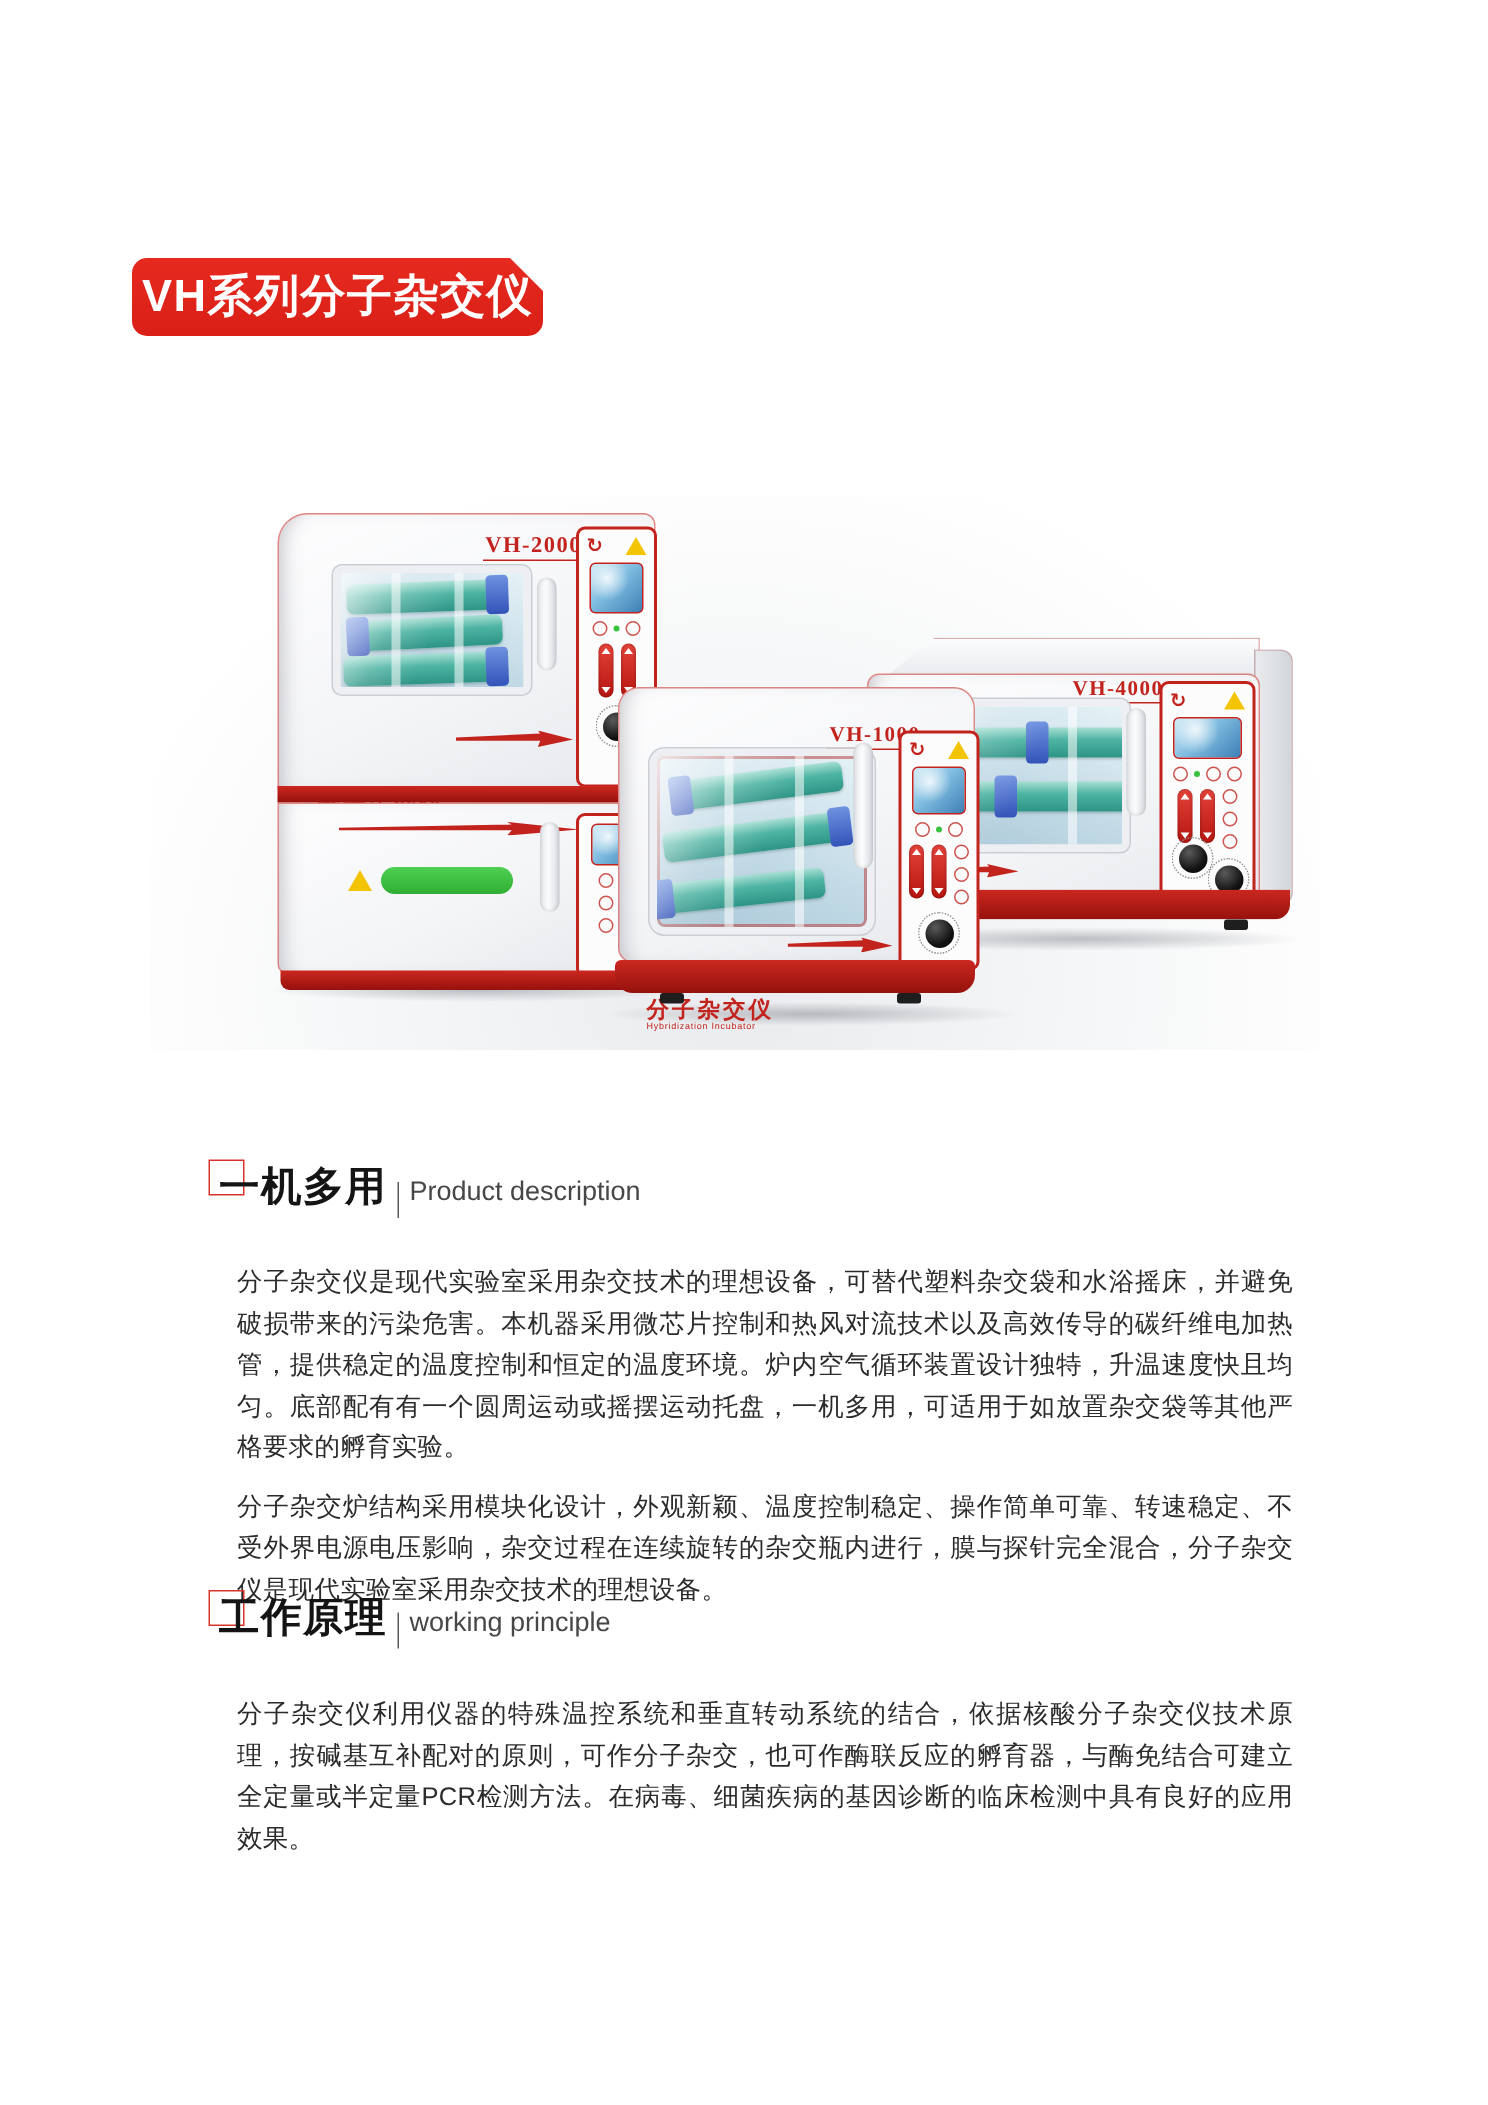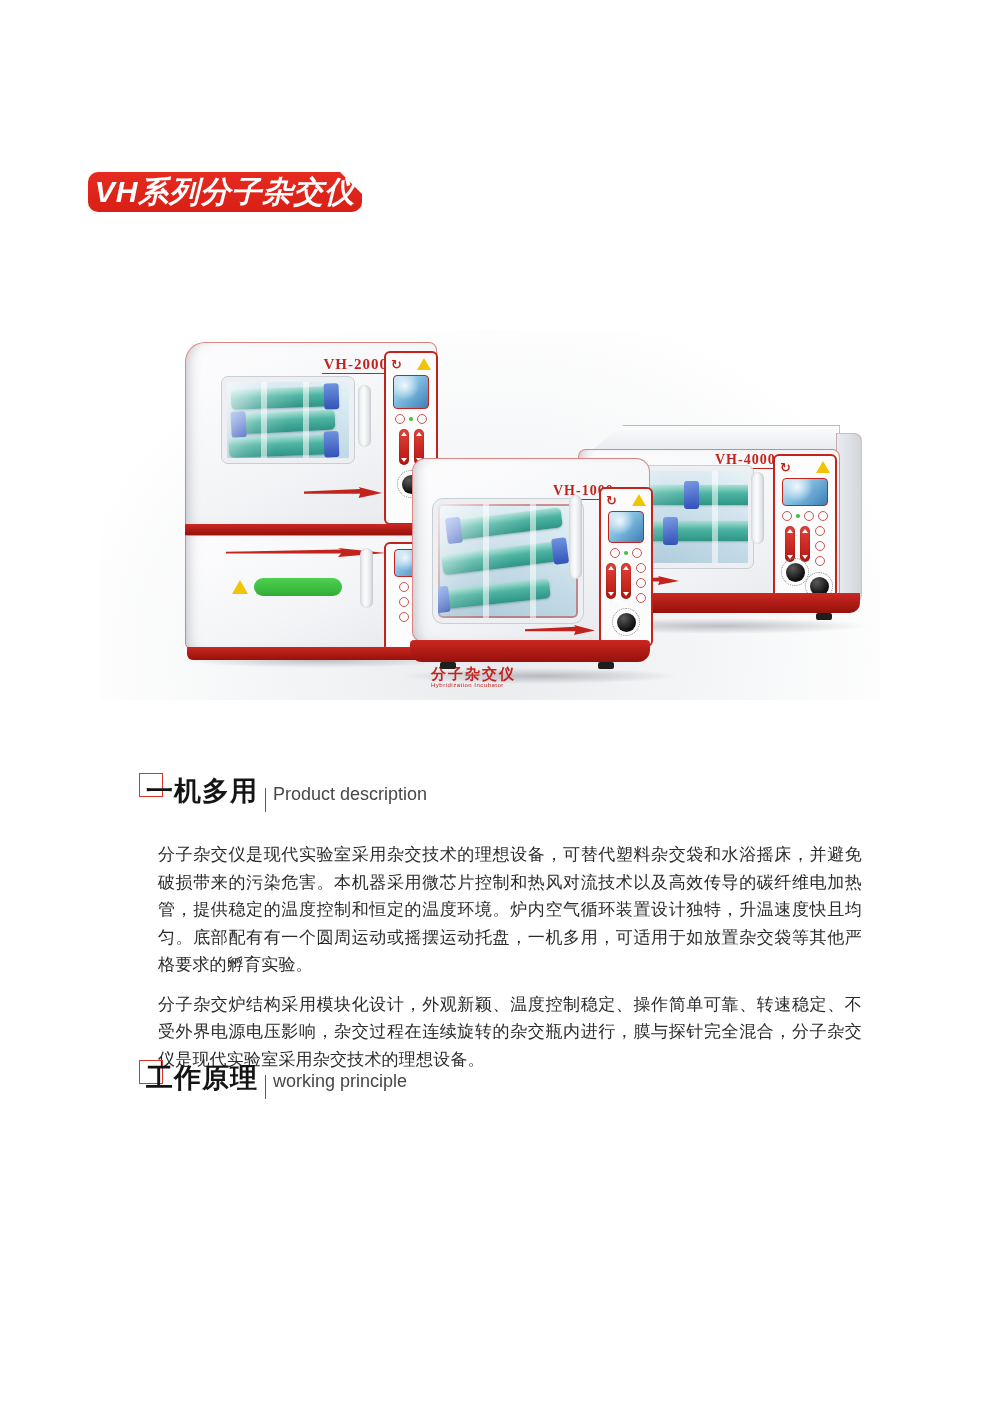--- a/index.html
+++ b/index.html
@@ -1,22 +1,22 @@
 <!DOCTYPE html>
 <html><head>
 <meta charset="utf-8">
 <style>
   html,body{margin:0;padding:0;background:#ffffff;}
   .page{position:relative;width:992px;height:1403px;background:#ffffff;overflow:hidden;
         font-family:"Liberation Sans","DejaVu Sans",sans-serif;}
 
   
-  .banner{position:absolute;left:88px;top:172px;width:274px;height:40px;
+  .banner{position:absolute;left:88px;top:172px;width:274px;height:52px;
           background:linear-gradient(180deg,#E62A20 0%,#D91F16 100%);
-          border-radius:10px;display:flex;align-items:center;justify-content:center;font-style:italic;}
+          border-radius:10px;display:flex;align-items:center;justify-content:center;}
   .banner::after{content:"";position:absolute;top:-1px;right:-1px;width:24px;height:24px;
           background:#ffffff;clip-path:polygon(100% 0,0 0,100% 100%);}
   .banner .t{color:#ffffff;font-size:30px;font-weight:800;letter-spacing:1px;line-height:1;}
 
   
   .photo{position:absolute;left:100px;top:330px;width:780px;height:370px;}
   .photo-bg{position:absolute;inset:0;
      background:radial-gradient(ellipse at 50% 88%,#E9EBEE 0%,#F6F7F8 45%,#ffffff 78%);}
   .shadow{position:absolute;height:16px;border-radius:50%;
      background:radial-gradient(ellipse at center,rgba(110,112,122,.42) 0%,rgba(110,112,122,0) 70%);}
@@ -292,14 +292,17 @@
     <p>分子杂交仪是现代实验室采用杂交技术的理想设备，可替代塑料杂交袋和水浴摇床，并避免破损带来的污染危害。本机器采用微芯片控制和热风对流技术以及高效传导的碳纤维电加热管，提供稳定的温度控制和恒定的温度环境。炉内空气循环装置设计独特，升温速度快且均匀。底部配有有一个圆周运动或摇摆运动托盘，一机多用，可适用于如放置杂交袋等其他严格要求的孵育实验。</p>
     <p>分子杂交炉结构采用模块化设计，外观新颖、温度控制稳定、操作简单可靠、转速稳定、不受外界电源电压影响，杂交过程在连续旋转的杂交瓶内进行，膜与探针完全混合，分子杂交仪是现代实验室采用杂交技术的理想设备。</p>
   </div>
 
   <div class="sec-head" style="left:146px;top:1064px;">
     <span class="sq"></span>
     <span class="zh">工作原理</span>
     <span class="sep"></span>
     <span class="en">working principle</span>
   </div>
+  <div class="bodytxt" style="left:146px;top:1117px;">
+    <p>分子杂交仪利用仪器的特殊温控系统和垂直转动系统的结合，依据核酸分子杂交仪技术原理，按碱基互补配对的原则，可作分子杂交，也可作酶联反应的孵育器，与酶免结合可建立全定量或半定量PCR检测方法。在病毒、细菌疾病的基因诊断的临床检测中具有良好的应用效果。</p>
+  </div>
 
 </div>
 
 </body></html>

